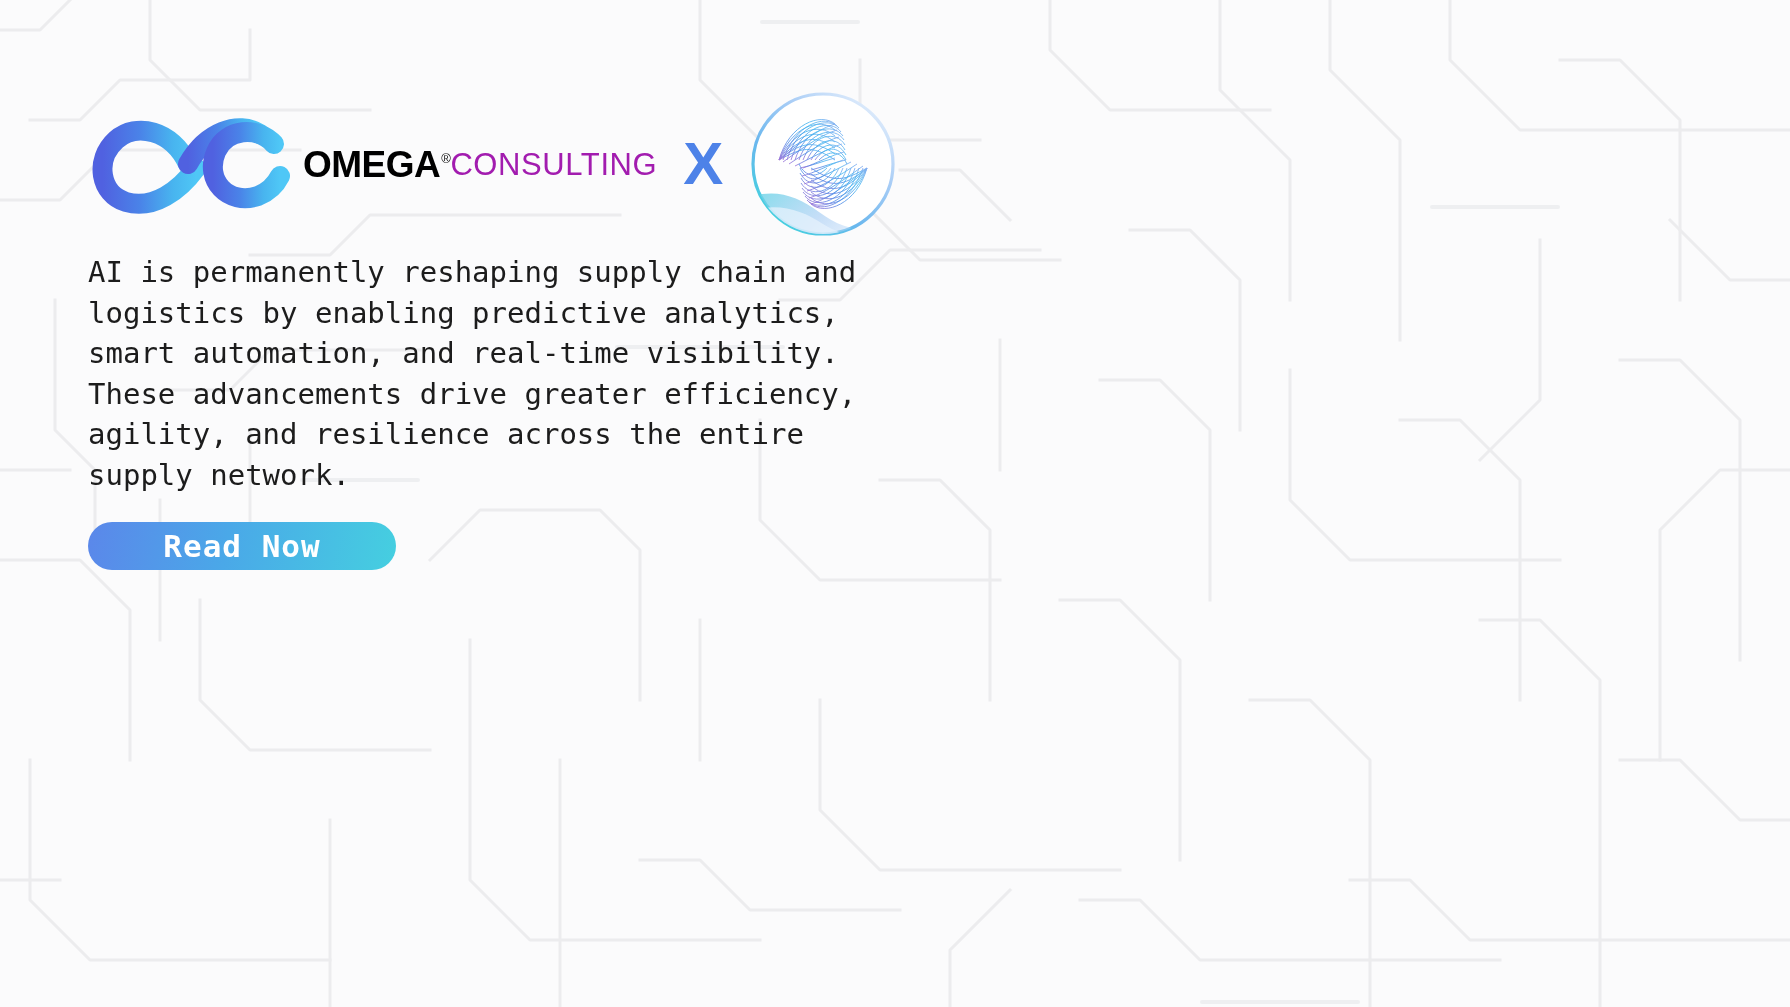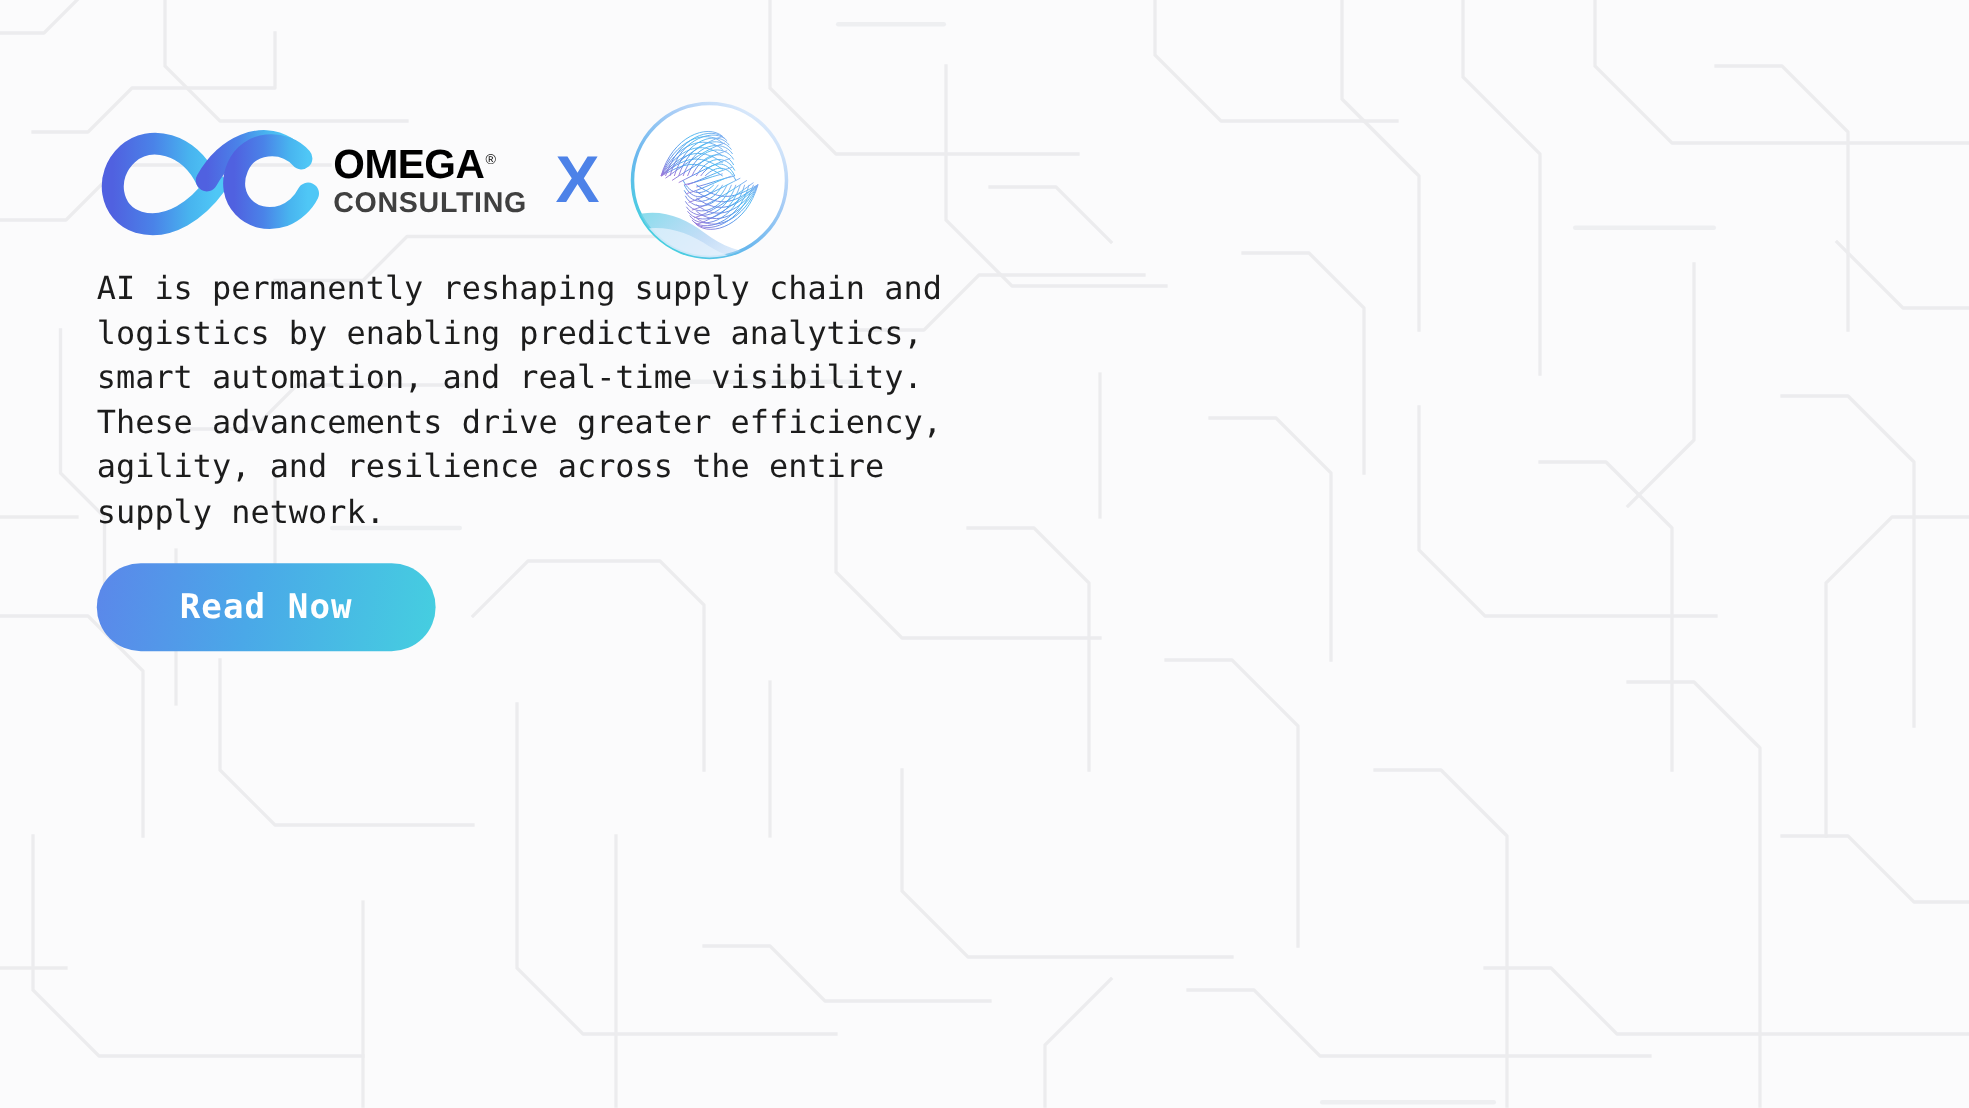--- a/index.html
+++ b/index.html
@@ -44,21 +44,21 @@
   }
   .omega-mark {
     width: 205px;
     height: 108px;
     flex: 0 0 auto;
     display: block;
   }
   .omega-word {
     margin-left: 10px;
     display: flex;
-    flex-direction: column;
+    flex-direction: row;
     justify-content: center;
     line-height: 1;
     flex: 0 0 auto;
   }
   .omega-word .ow-main {
     font-family: "Liberation Sans", sans-serif;
     font-size: 37px;
     font-weight: 700;
     letter-spacing: -0.5px;
     color: #000000;
@@ -68,24 +68,24 @@
   .omega-word .ow-reg {
     font-family: "Liberation Sans", sans-serif;
     font-size: 13px;
     font-weight: 400;
     vertical-align: super;
     color: #111;
     margin-left: 1px;
   }
   .omega-word .ow-sub {
     font-family: "Liberation Sans", sans-serif;
-    font-size: 26px;
-    font-weight: 700;
+    font-size: 31px;
+    font-weight: 400;
     letter-spacing: 0.6px;
-    color: #404040;
+    color: #a21caf;
     margin-top: 3px;
     white-space: nowrap;
   }
   .x-sep {
     font-family: "Liberation Sans", sans-serif;
     font-size: 60px;
     font-weight: 700;
     color: #4d82e8;
     margin: 0 26px 0 26px;
     line-height: 1;
@@ -105,40 +105,40 @@
     font-weight: 700;
     font-size: 46px;
     line-height: 1.22;
     color: #5b8bf0;
     letter-spacing: 0px;
     white-space: pre-line;
   }
 
   
   .body-copy {
-    margin: 2px 0 0 0;
+    margin: 12px 0 0 0;
     font-family: "DejaVu Sans Mono", monospace;
     font-weight: 400;
     font-size: 29px;
     line-height: 1.4;
     color: #1c1c1c;
     letter-spacing: 0px;
     white-space: pre-line;
   }
 
   
   .cta-wrap {
     margin-top: 26px;
   }
   .cta-button {
     display: inline-flex;
     align-items: center;
     justify-content: center;
     width: 308px;
-    height: 80px;
+    height: 48px;
     border: none;
     border-radius: 40px;
     background: linear-gradient(100deg, #5b87ea 0%, #4aa8e8 45%, #45cfe0 100%);
     color: #ffffff;
     font-family: "DejaVu Sans Mono", monospace;
     font-weight: 700;
     font-size: 31px;
     letter-spacing: 1px;
     cursor: pointer;
     padding: 0;

